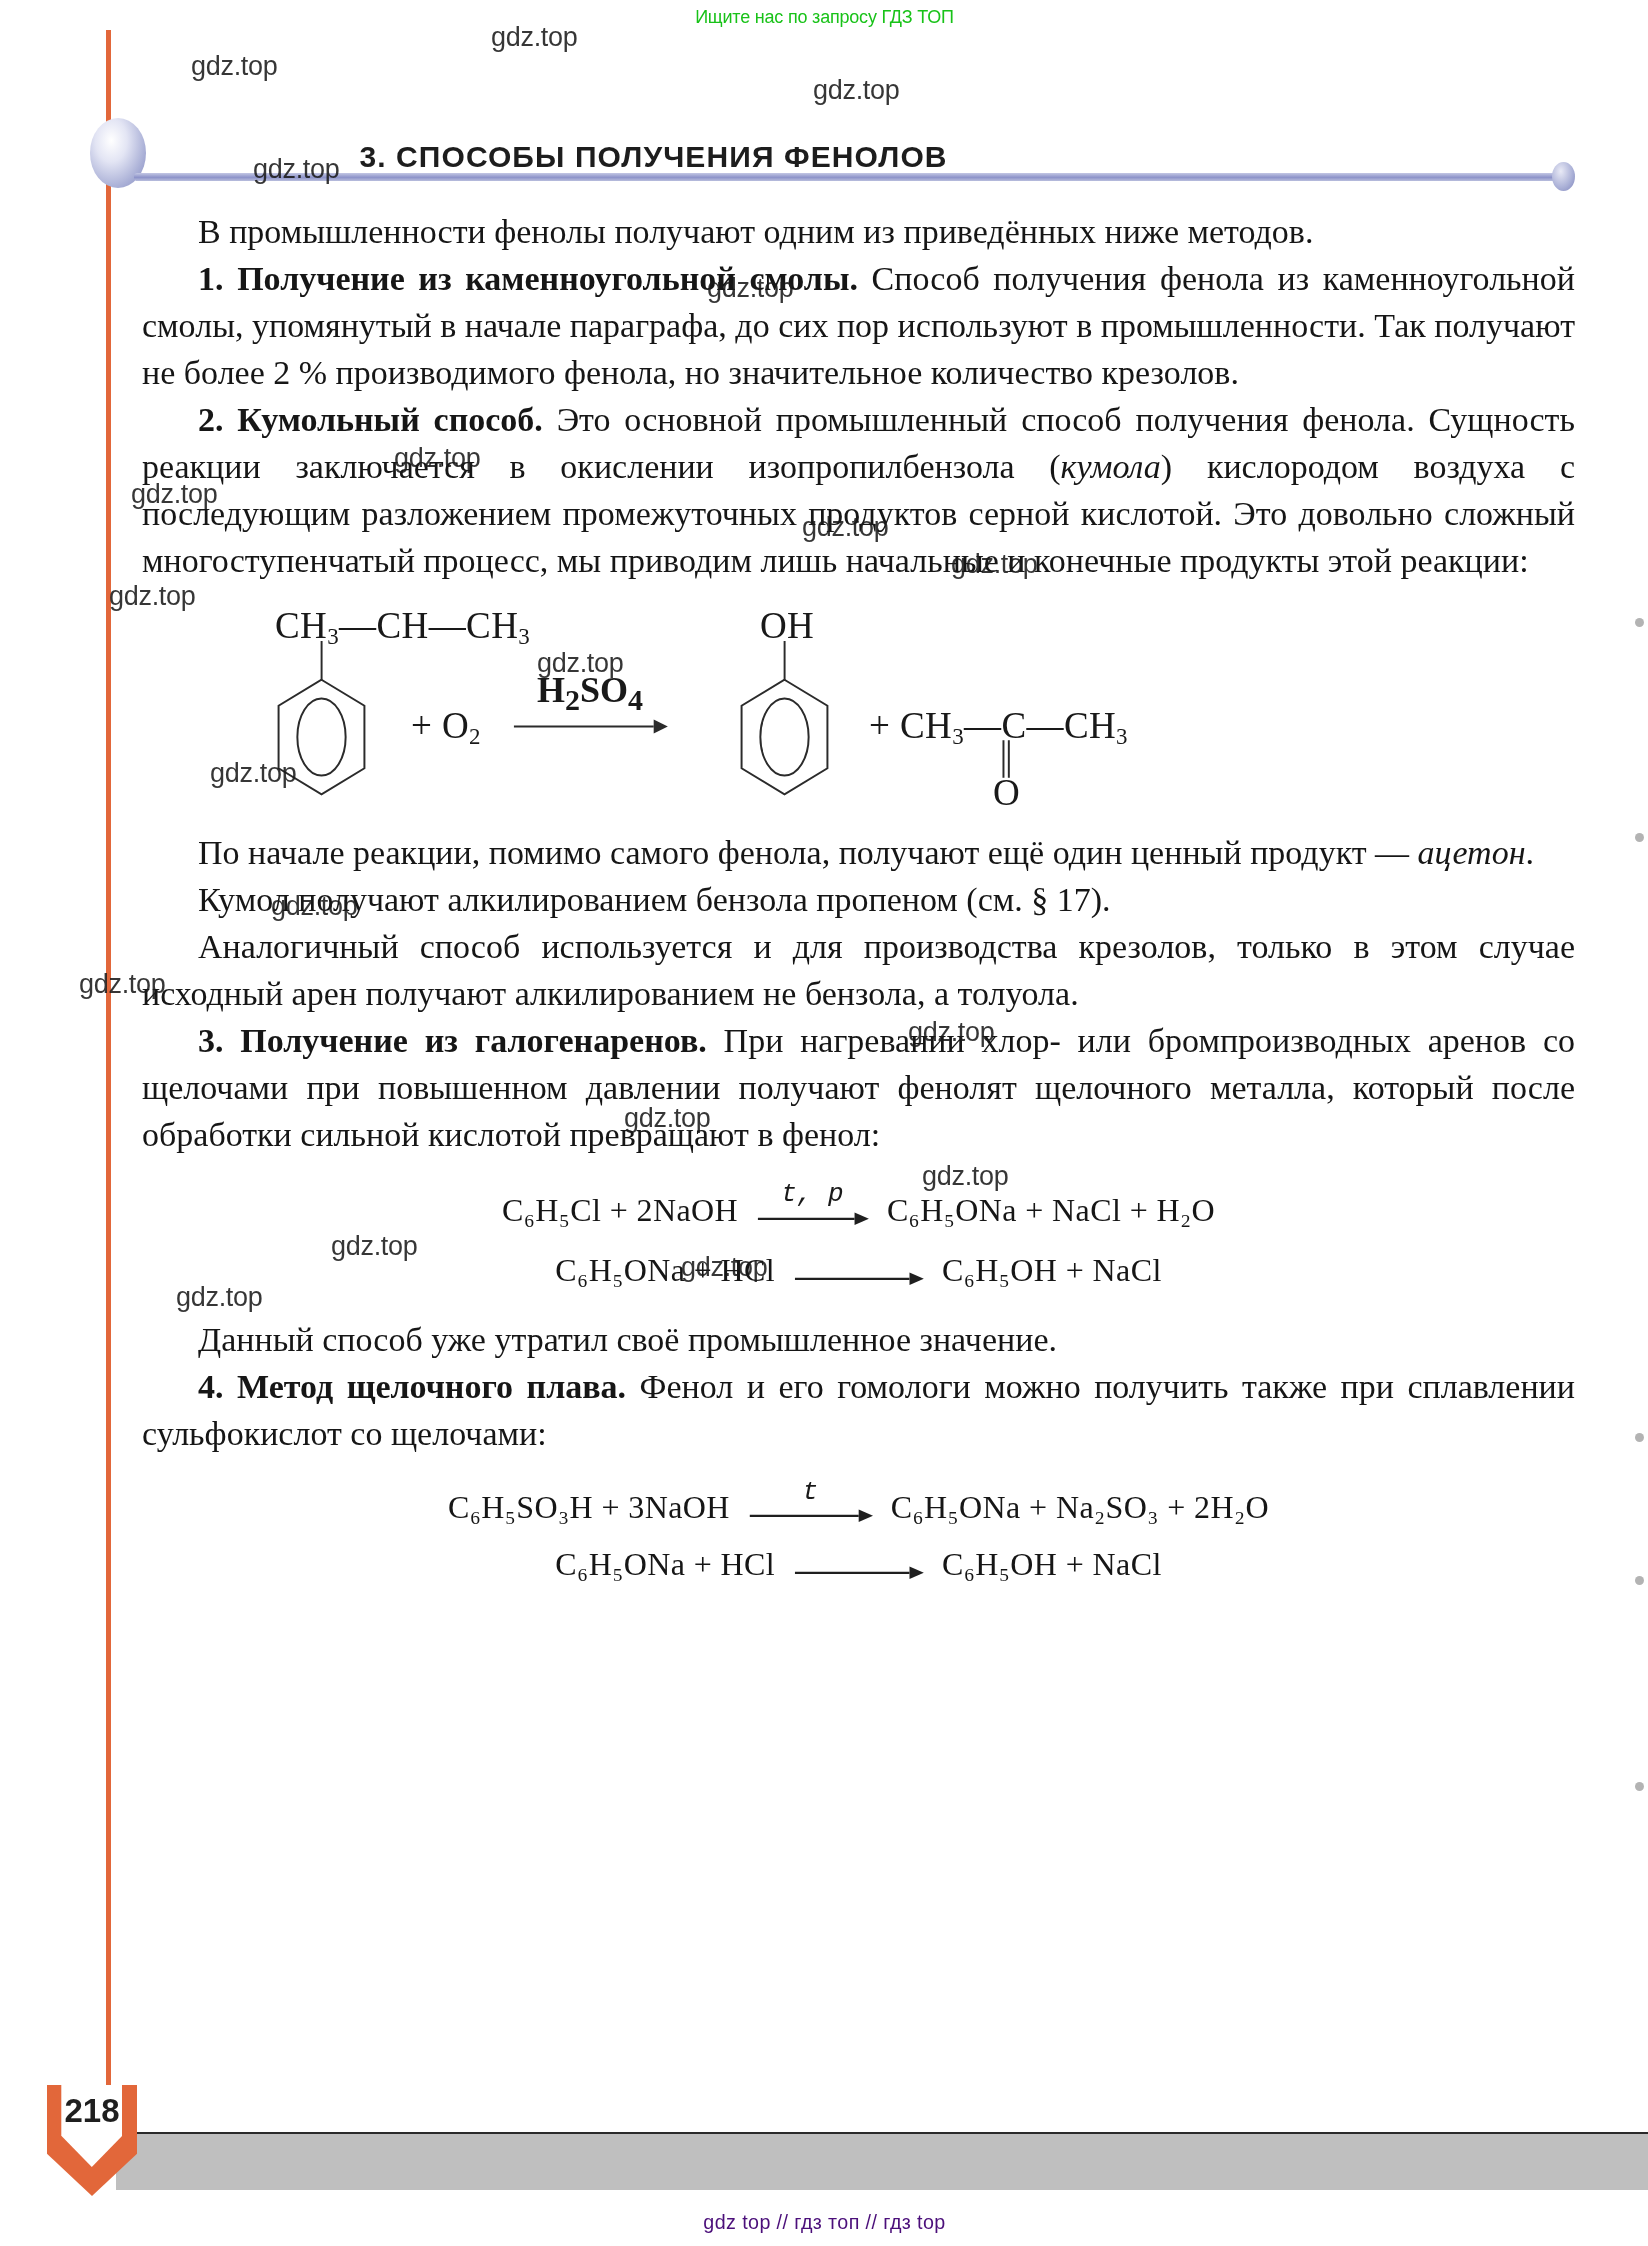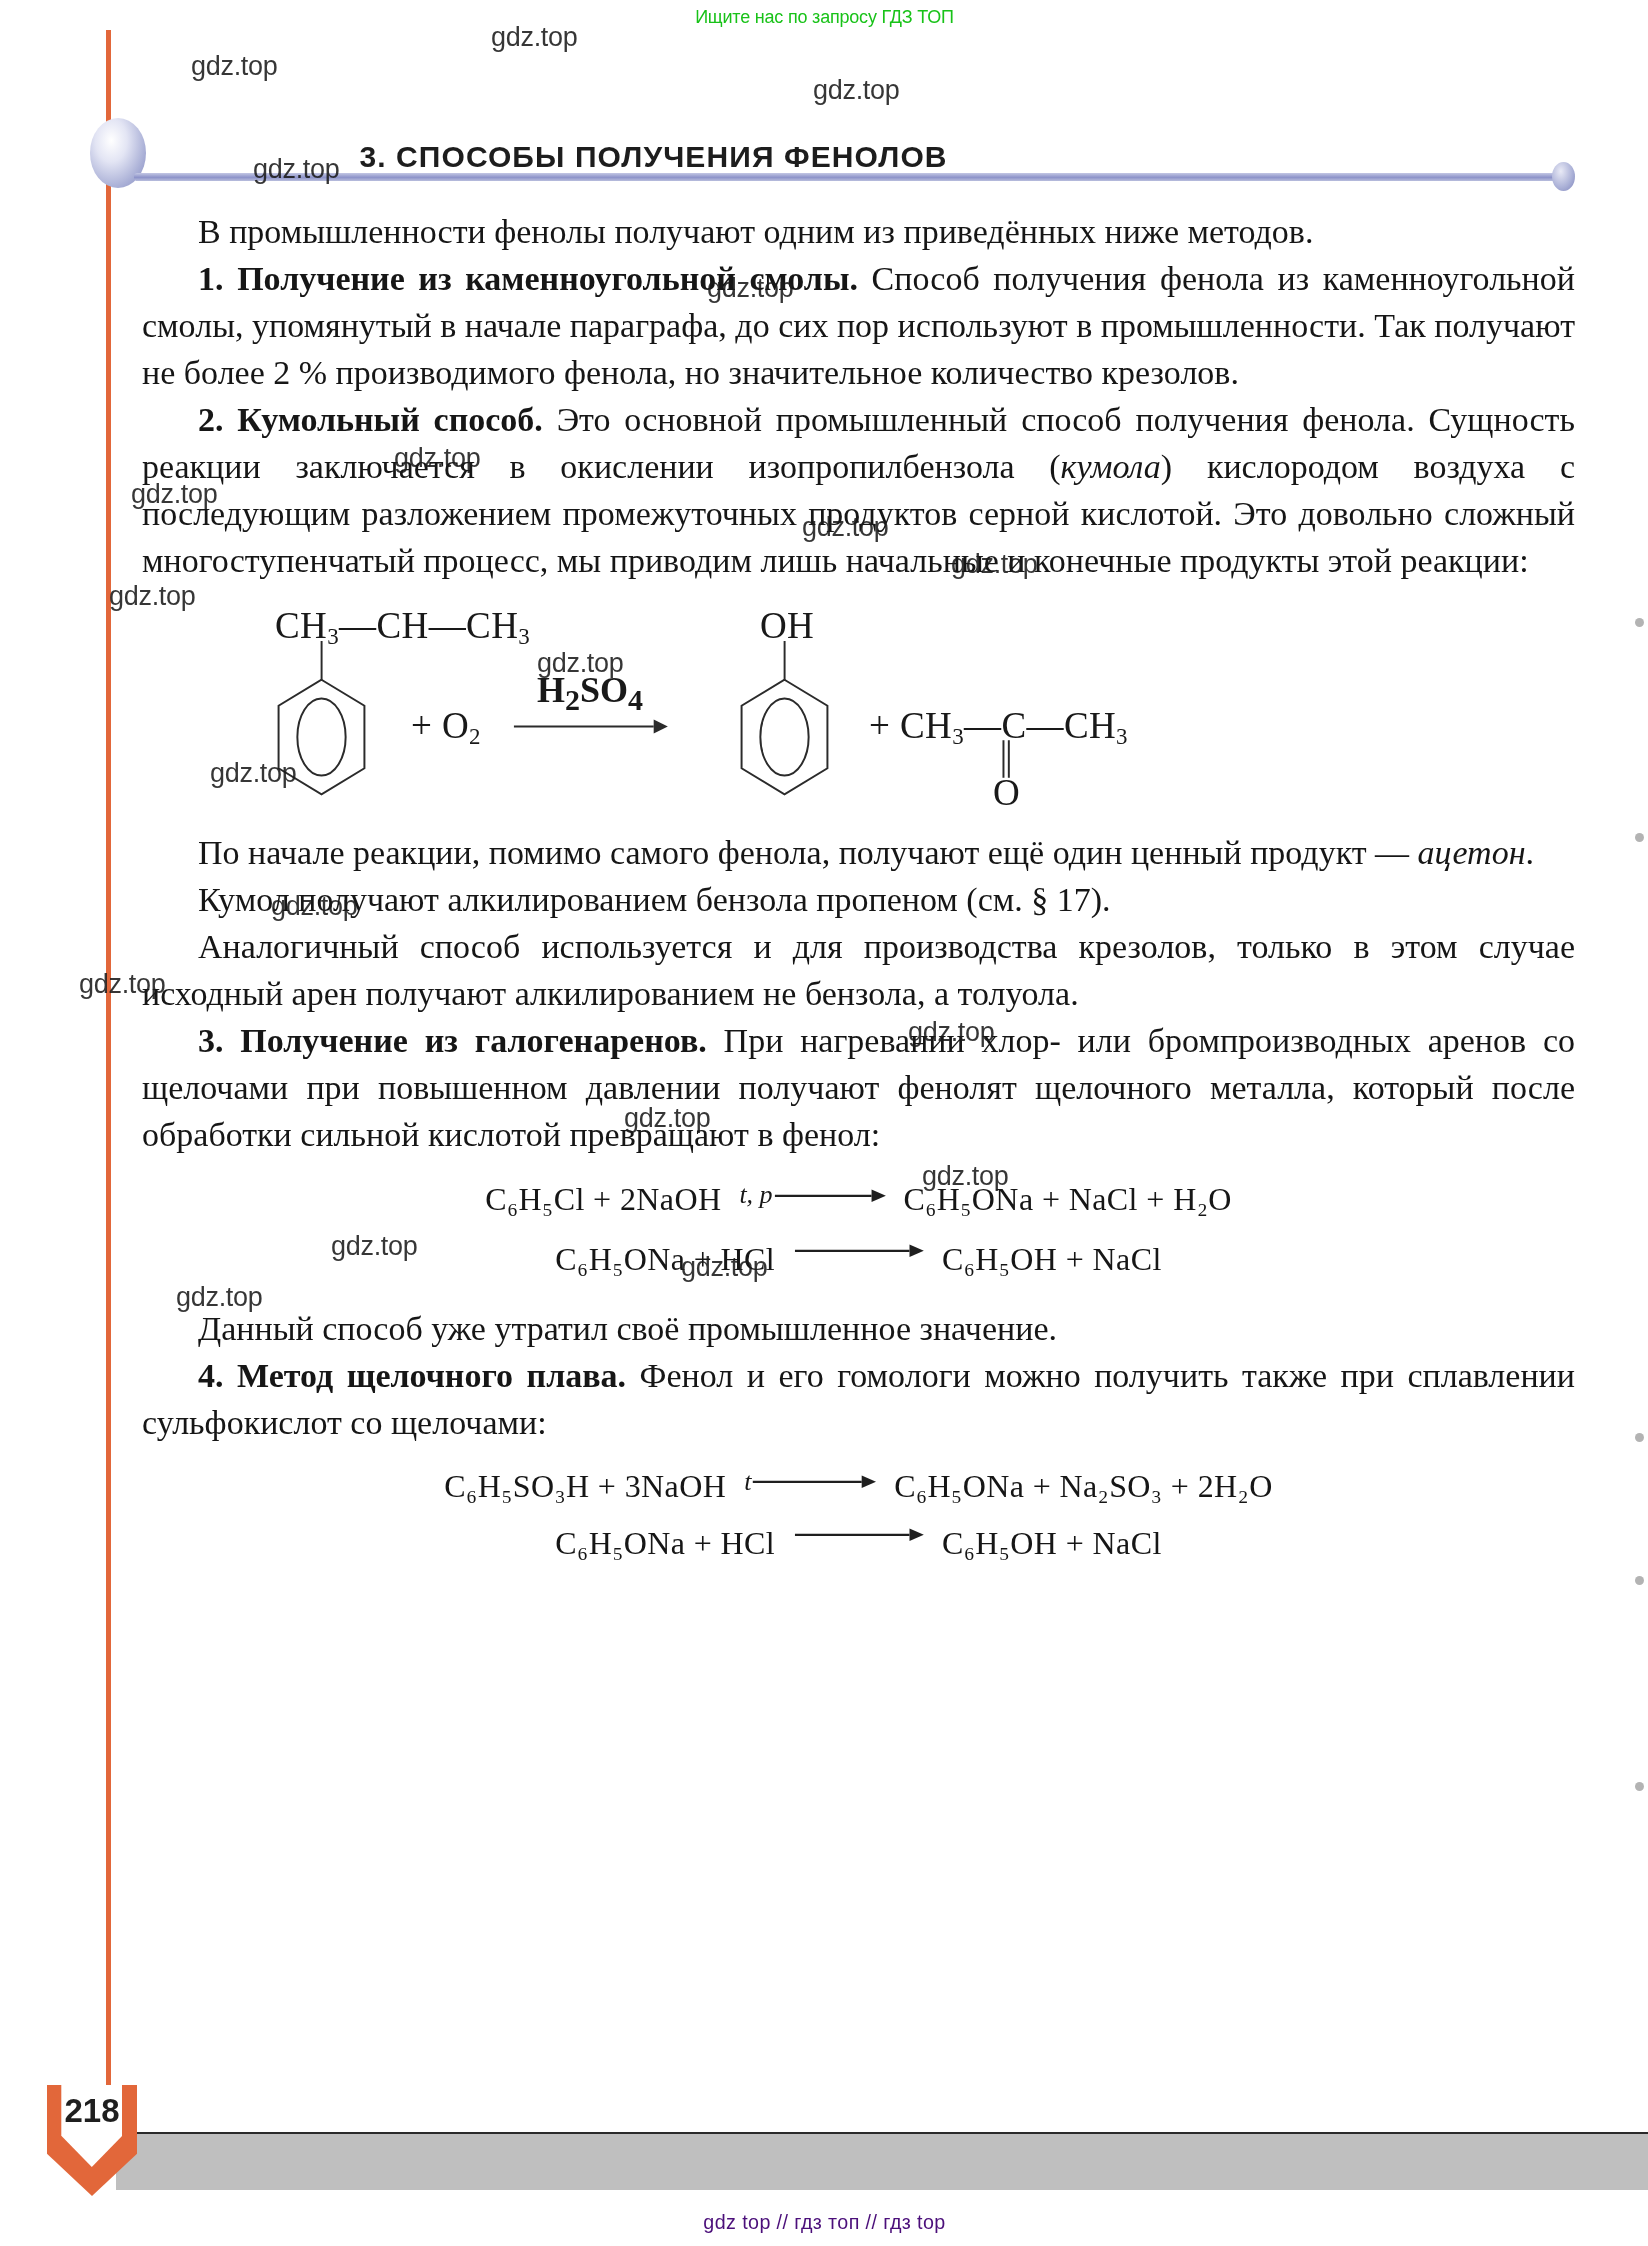--- a/index.html
+++ b/index.html
@@ -156,30 +156,31 @@
 
   .eq-line {
     text-align: center;
     font-size: 32px;
     letter-spacing: 0.4px;
     color: #161616;
     white-space: nowrap;
   }
   .eq-row {
     display: flex;
-    align-items: flex-start;
+    align-items: flex-end;
     justify-content: center;
     gap: 12.5px;
   }
   .eq-arrow {
     display: inline-flex;
-    flex-direction: row;
+    flex-direction: column;
     align-items: center;
     justify-content: flex-end;
     margin: 0 5.4px;
+    font-family: Liberation Mono, monospace;
   }
   .eq-arrow .lbl {
     font-size: 26px;
     font-style: italic;
     line-height: 27px;
     margin-bottom: 0.9px;
   }
 
   
   .footer-band {

